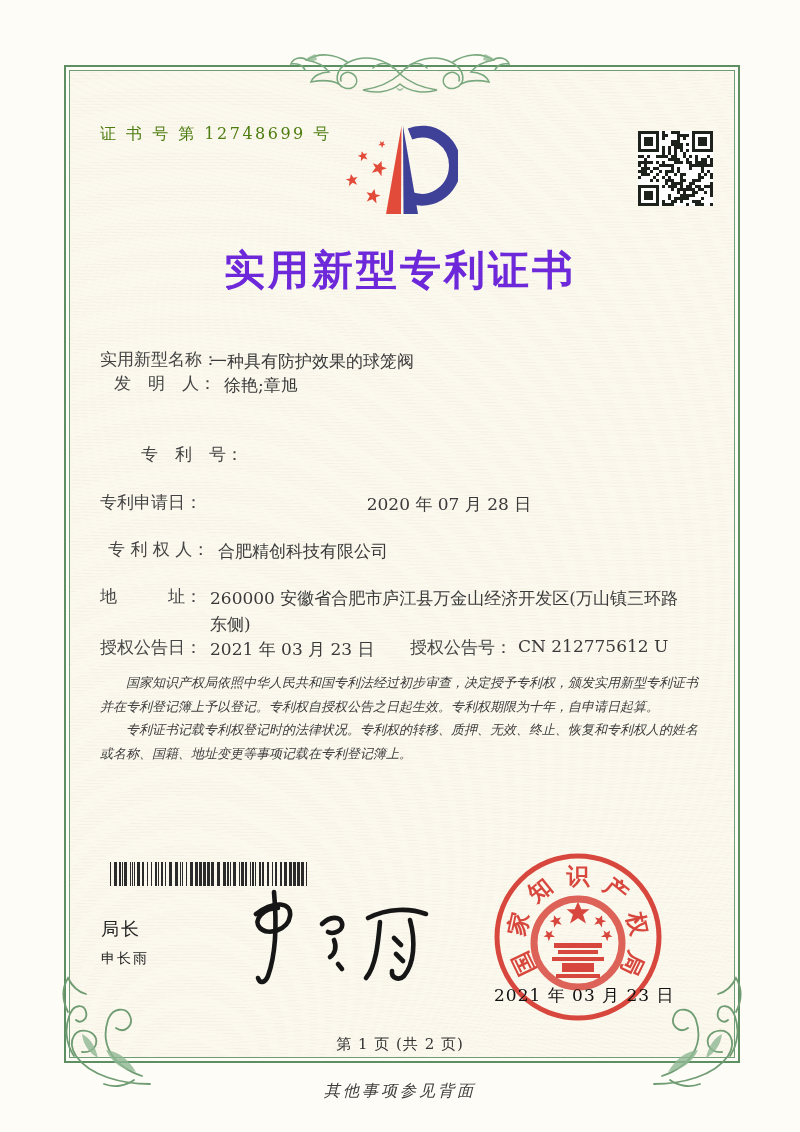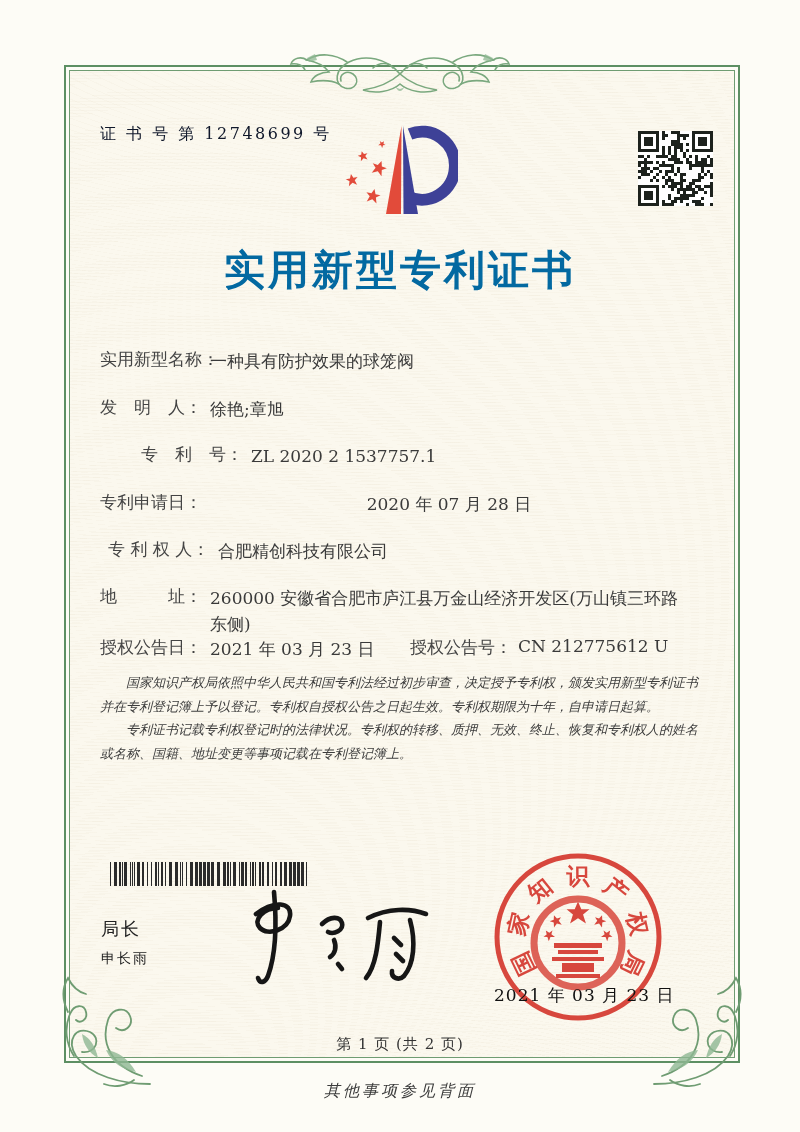--- a/index.html
+++ b/index.html
@@ -15,24 +15,24 @@
   }
   .frame-inner{
     position:absolute;left:3px;top:3px;right:3px;bottom:3px;
     border:1px solid #6f9c72;
     background:
       repeating-radial-gradient(ellipse 340px 90px at 18% 110%, rgba(188,166,124,.05) 0 2px, transparent 2px 11px),
       repeating-radial-gradient(ellipse 420px 120px at 85% -8%, rgba(188,166,124,.045) 0 2px, transparent 2px 13px),
       #fbf8ee;
   }
   .abs{position:absolute;}
-  .cert-no{left:100px;top:124px;font-size:16px;letter-spacing:2.5px;color:#0f172a;}
+  .cert-no{left:100px;top:124px;font-size:16px;letter-spacing:2.5px;color:#4d7c0f;}
   .title{
     left:0;right:0;top:243px;text-align:center;font-size:41px;font-weight:600;
-    letter-spacing:3px;color:#0369a1;
+    letter-spacing:3px;color:#6d28d9;
   }
   .row{left:100px;width:610px;height:24px;font-size:17px;color:#3a3a3a;}
   .row .lbl{position:absolute;left:0;top:0;white-space:pre;color:#444;}
   .row .val{position:absolute;left:110px;top:0;width:478px;line-height:26px;}
   .grant .lbl2{position:absolute;left:310px;top:0;white-space:pre;color:#444;}
   .grant .val2{position:absolute;left:418px;top:0;}
   .paras{
     left:100px;top:671px;width:610px;font-size:13px;line-height:23.6px;
     color:#3c3c3c;font-style:italic;
   }
@@ -340,27 +340,26 @@
         <rect x="6" y="60" width="9" height="9" fill="#1d221d"></rect>
       </g>
   </svg>
 
   <div class="abs title">实用新型专利证书</div>
 
   <div class="abs row" style="top:348px;">
     <span class="lbl">实用新型名称：</span>
     <span class="val">一种具有防护效果的球笼阀</span>
   </div>
-  <div class="abs row" style="top:396px;">
+  <div class="abs row" style="top:372px;margin-left:14px;">
     <span class="lbl">发　明　人：</span>
     <span class="val">徐艳;章旭</span>
   </div>
   <div class="abs row" style="top:443px;margin-left:41px;">
     <span class="lbl">专　利　号：</span>
-    <span class="val">ZL 2020 2 1537757.1</span>
   </div>
   <div class="abs row" style="top:491px;text-align:center;">
     <span class="lbl">专利申请日：</span>
     <span class="val">2020 年 07 月 28 日</span>
   </div>
   <div class="abs row" style="top:538px;margin-left:8px;">
     <span class="lbl">专 利 权 人：</span>
     <span class="val">合肥精创科技有限公司</span>
   </div>
   <div class="abs row" style="top:585px;height:52px;">

